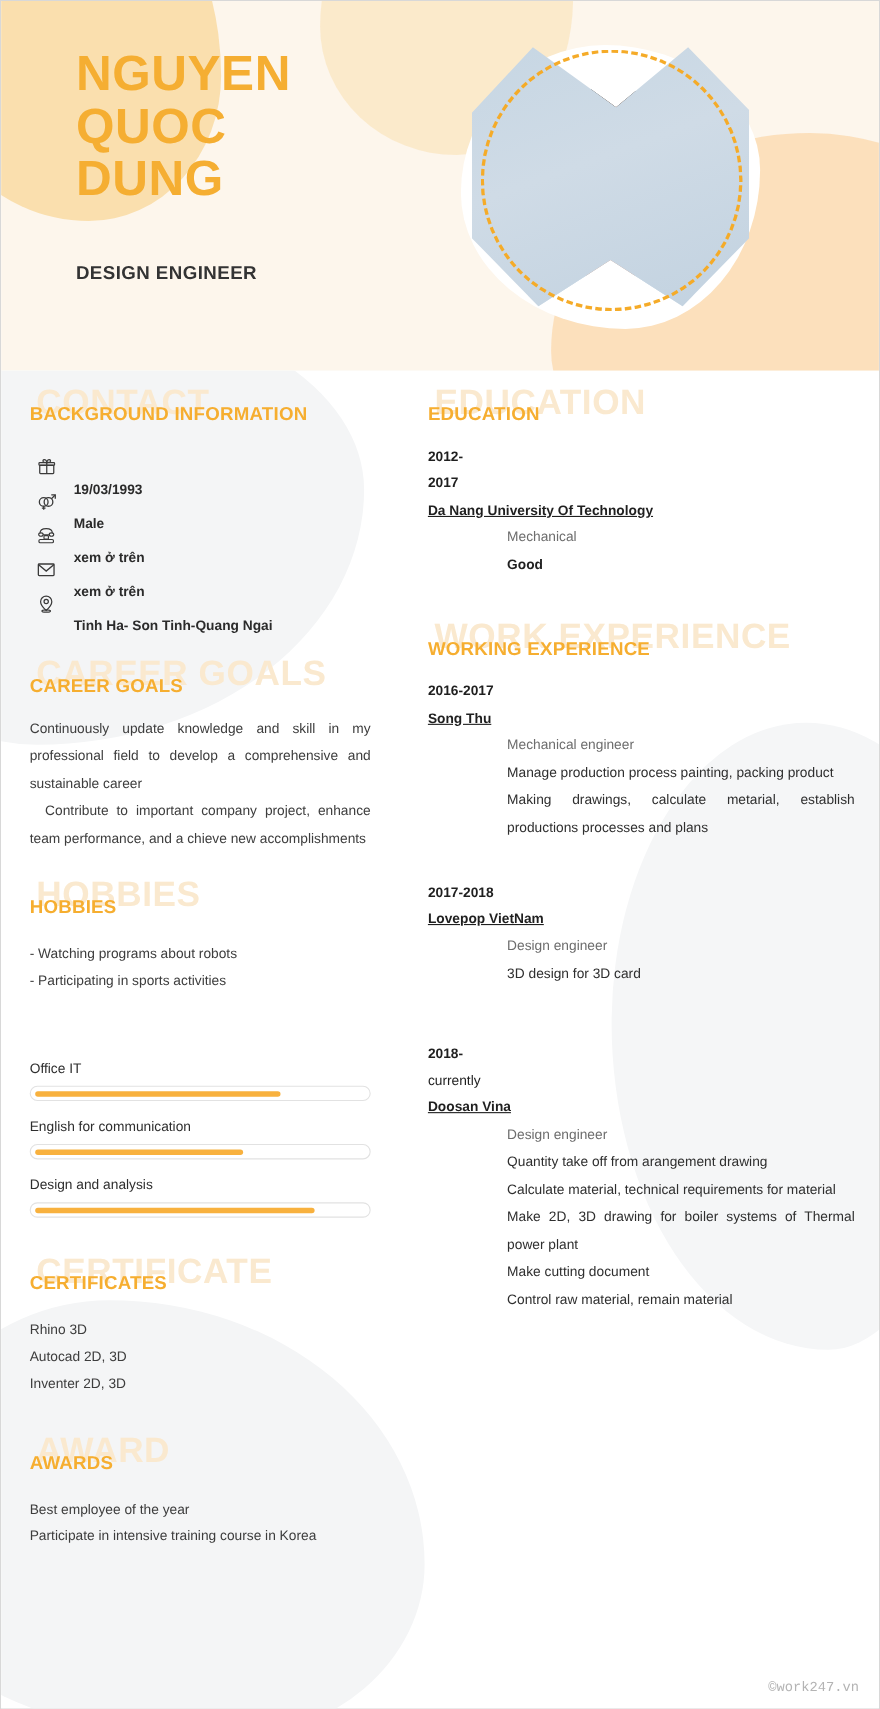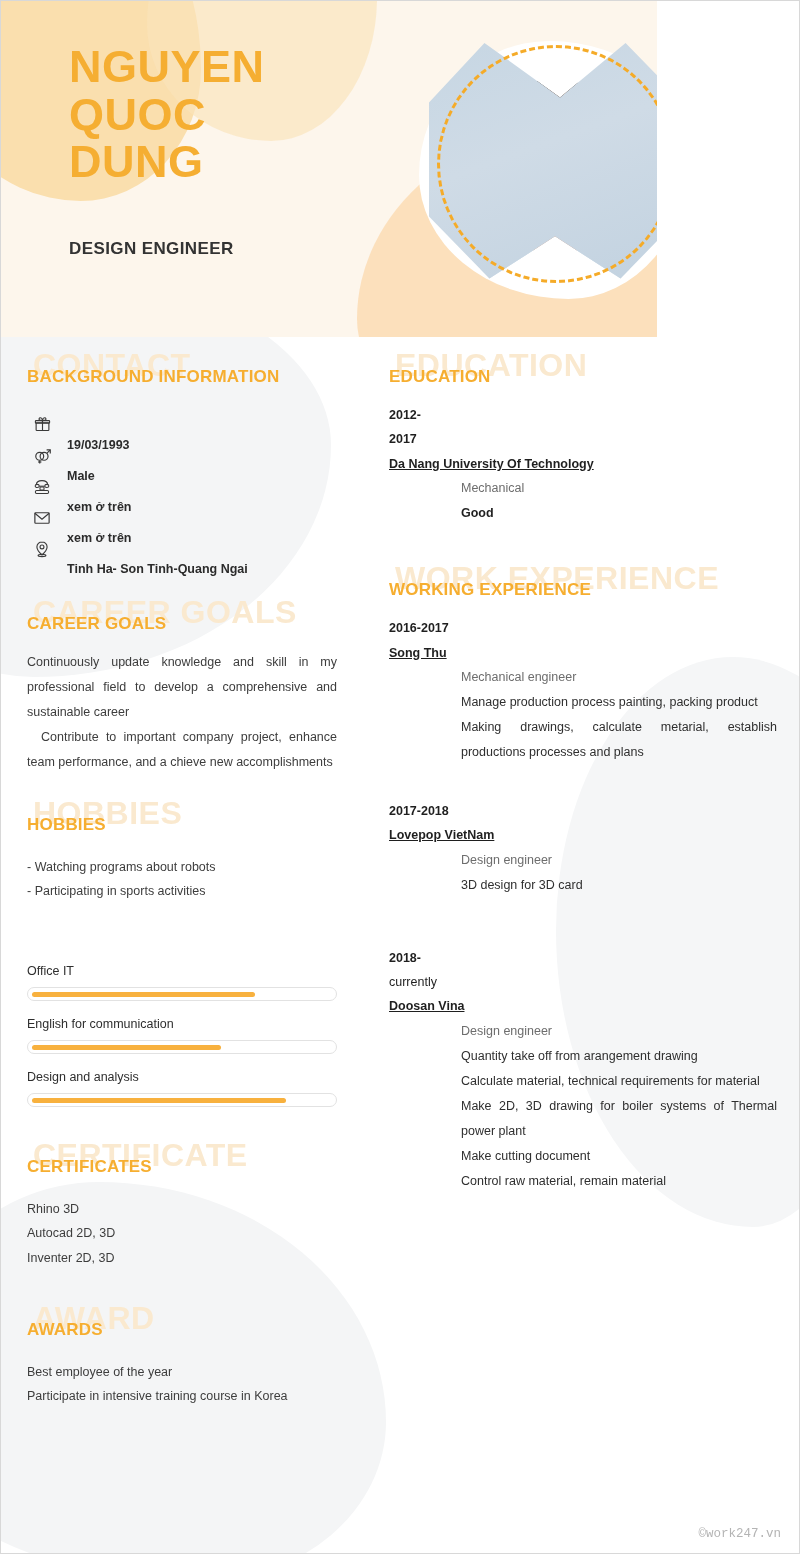--- a/index.html
+++ b/index.html
@@ -18,21 +18,21 @@
     height: 1554px;
     background: #ffffff;
     border: 1px solid #d8d8d8;
     overflow: hidden;
   }
 
   
   .header {
     position: absolute;
     top: 0; left: 0;
-    width: 656px;
+    width: 800px;
     height: 336px;
     background: #fdf6ec;
     overflow: hidden;
   }
   .hdr-blob-left {
     position: absolute;
     left: -80px; top: -130px;
     width: 280px; height: 330px;
     background: #fadfae;
     border-radius: 52% 48% 43% 57% / 46% 60% 40% 54%;

